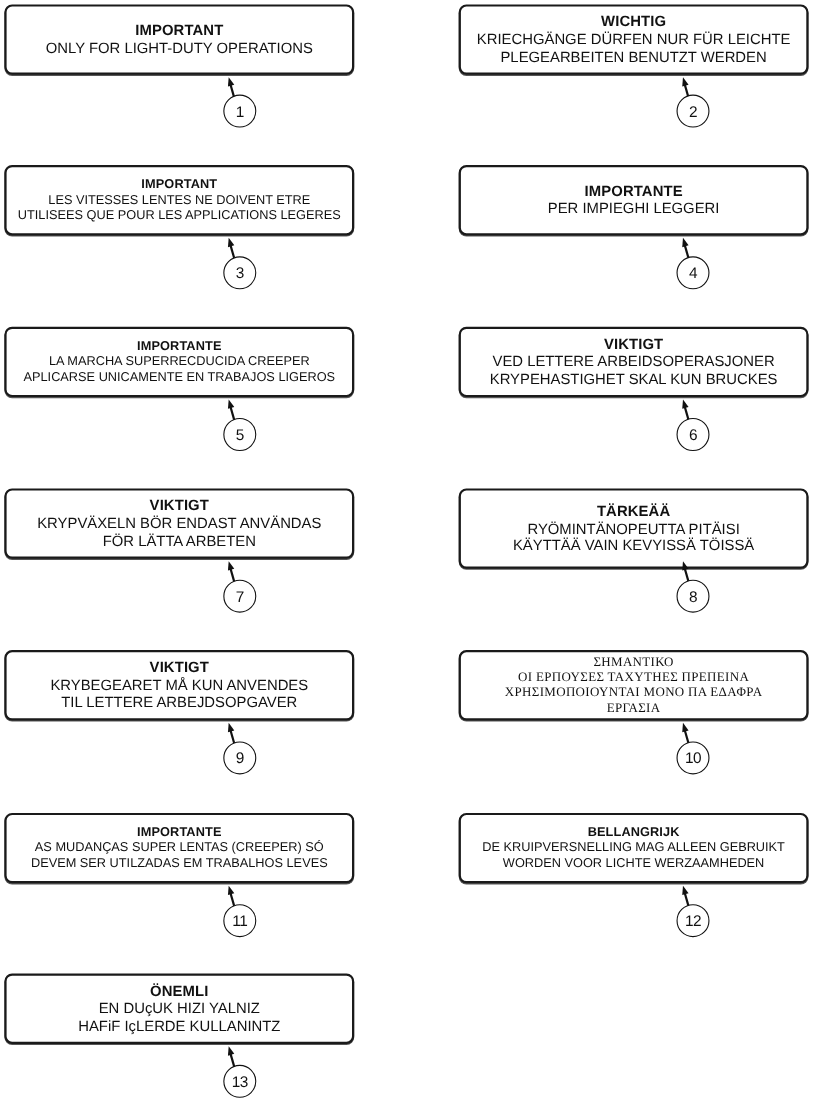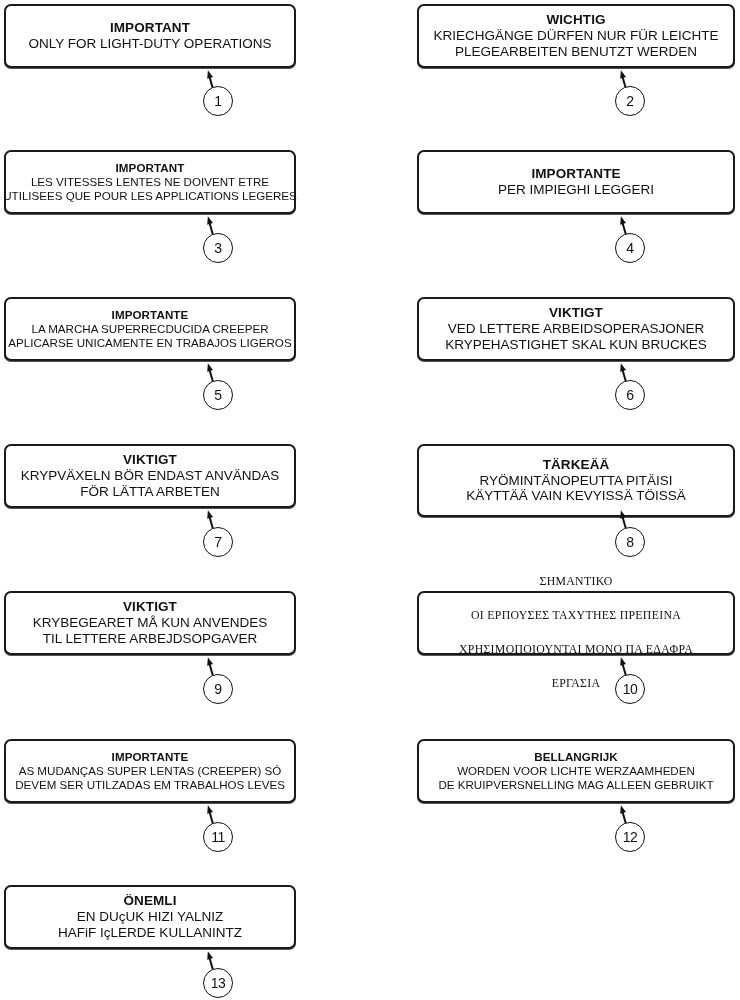--- a/index.html
+++ b/index.html
@@ -6,27 +6,27 @@
   body { width:740px; height:1000px; position:relative; overflow:hidden; font-family:"Liberation Sans", sans-serif; color:#111; }
   .decal { position:absolute; width:740px; height:0; }
   .box {
     position:absolute; box-sizing:border-box;
     border:2px solid #1a1a1a; border-radius:7px;
     background:#fff;
     display:flex; flex-direction:column; align-items:center; justify-content:center;
     text-align:center; line-height:1.18;
     box-shadow: 0 1px 0 #555;
   }
-  .box.left { left:4px; width:292px; }
+  .box.left { left:4px; width:318px; }
   .box.right { left:417px; width:318px; }
   .title { font-weight:bold; font-size:13.5px; letter-spacing:0.1px; }
   .line { font-size:13.5px; white-space:nowrap; }
   .box.small .title, .box.small .line { font-size:11.6px; }
   .box.greek { font-family:"Liberation Serif", serif; }
-  .box.greek .title, .box.greek .line { font-weight:normal; font-size:11.8px; letter-spacing:0.3px;margin-top:20px; }
+  .box.greek .title, .box.greek .line { font-weight:normal; font-size:11.8px; letter-spacing:0.3px; }
   .leader { position:absolute; width:1.5px; background:#111; transform:rotate(-16deg); transform-origin:bottom center; }
   .arrowhead {
     position:absolute; width:0; height:0;
     border-left:3.5px solid transparent; border-right:3.5px solid transparent;
     border-bottom:8px solid #111; transform:rotate(-16deg);
   }
   .callout {
     position:absolute; box-sizing:border-box;
     width:30px; height:30px; border-radius:50%;
     border:1.8px solid #111; background:#fff;
@@ -141,22 +141,22 @@
     <div class="title">IMPORTANTE</div>
     <div class="line">AS MUDANÇAS SUPER LENTAS (CREEPER) SÓ</div>
     <div class="line">DEVEM SER UTILZADAS EM TRABALHOS LEVES</div>
   </div>
   <div class="leader" style="left:212px;top:810px;height:14px;"></div>
   <div class="arrowhead" style="left:206px;top:805px;"></div>
   <div class="callout" style="left:203px;top:822px;">11</div>
 
   <div class="box right small" style="top:739px;height:64px;">
     <div class="title">BELLANGRIJK</div>
+    <div class="line">DE KRUIPVERSNELLING MAG ALLEEN GEBRUIKT</div>
     <div class="line">WORDEN VOOR LICHTE WERZAAMHEDEN</div>
-    <div class="line">DE KRUIPVERSNELLING MAG ALLEEN GEBRUIKT</div>
   </div>
   <div class="leader" style="left:625px;top:810px;height:14px;"></div>
   <div class="arrowhead" style="left:619px;top:805px;"></div>
   <div class="callout" style="left:615px;top:822px;">12</div>
 </div>
 
 <div class="decal" style="top:0">
   <div class="box left" style="top:885px;height:64px;">
     <div class="title">ÖNEMLI</div>
     <div class="line">EN DUçUK HIZI YALNIZ</div>

